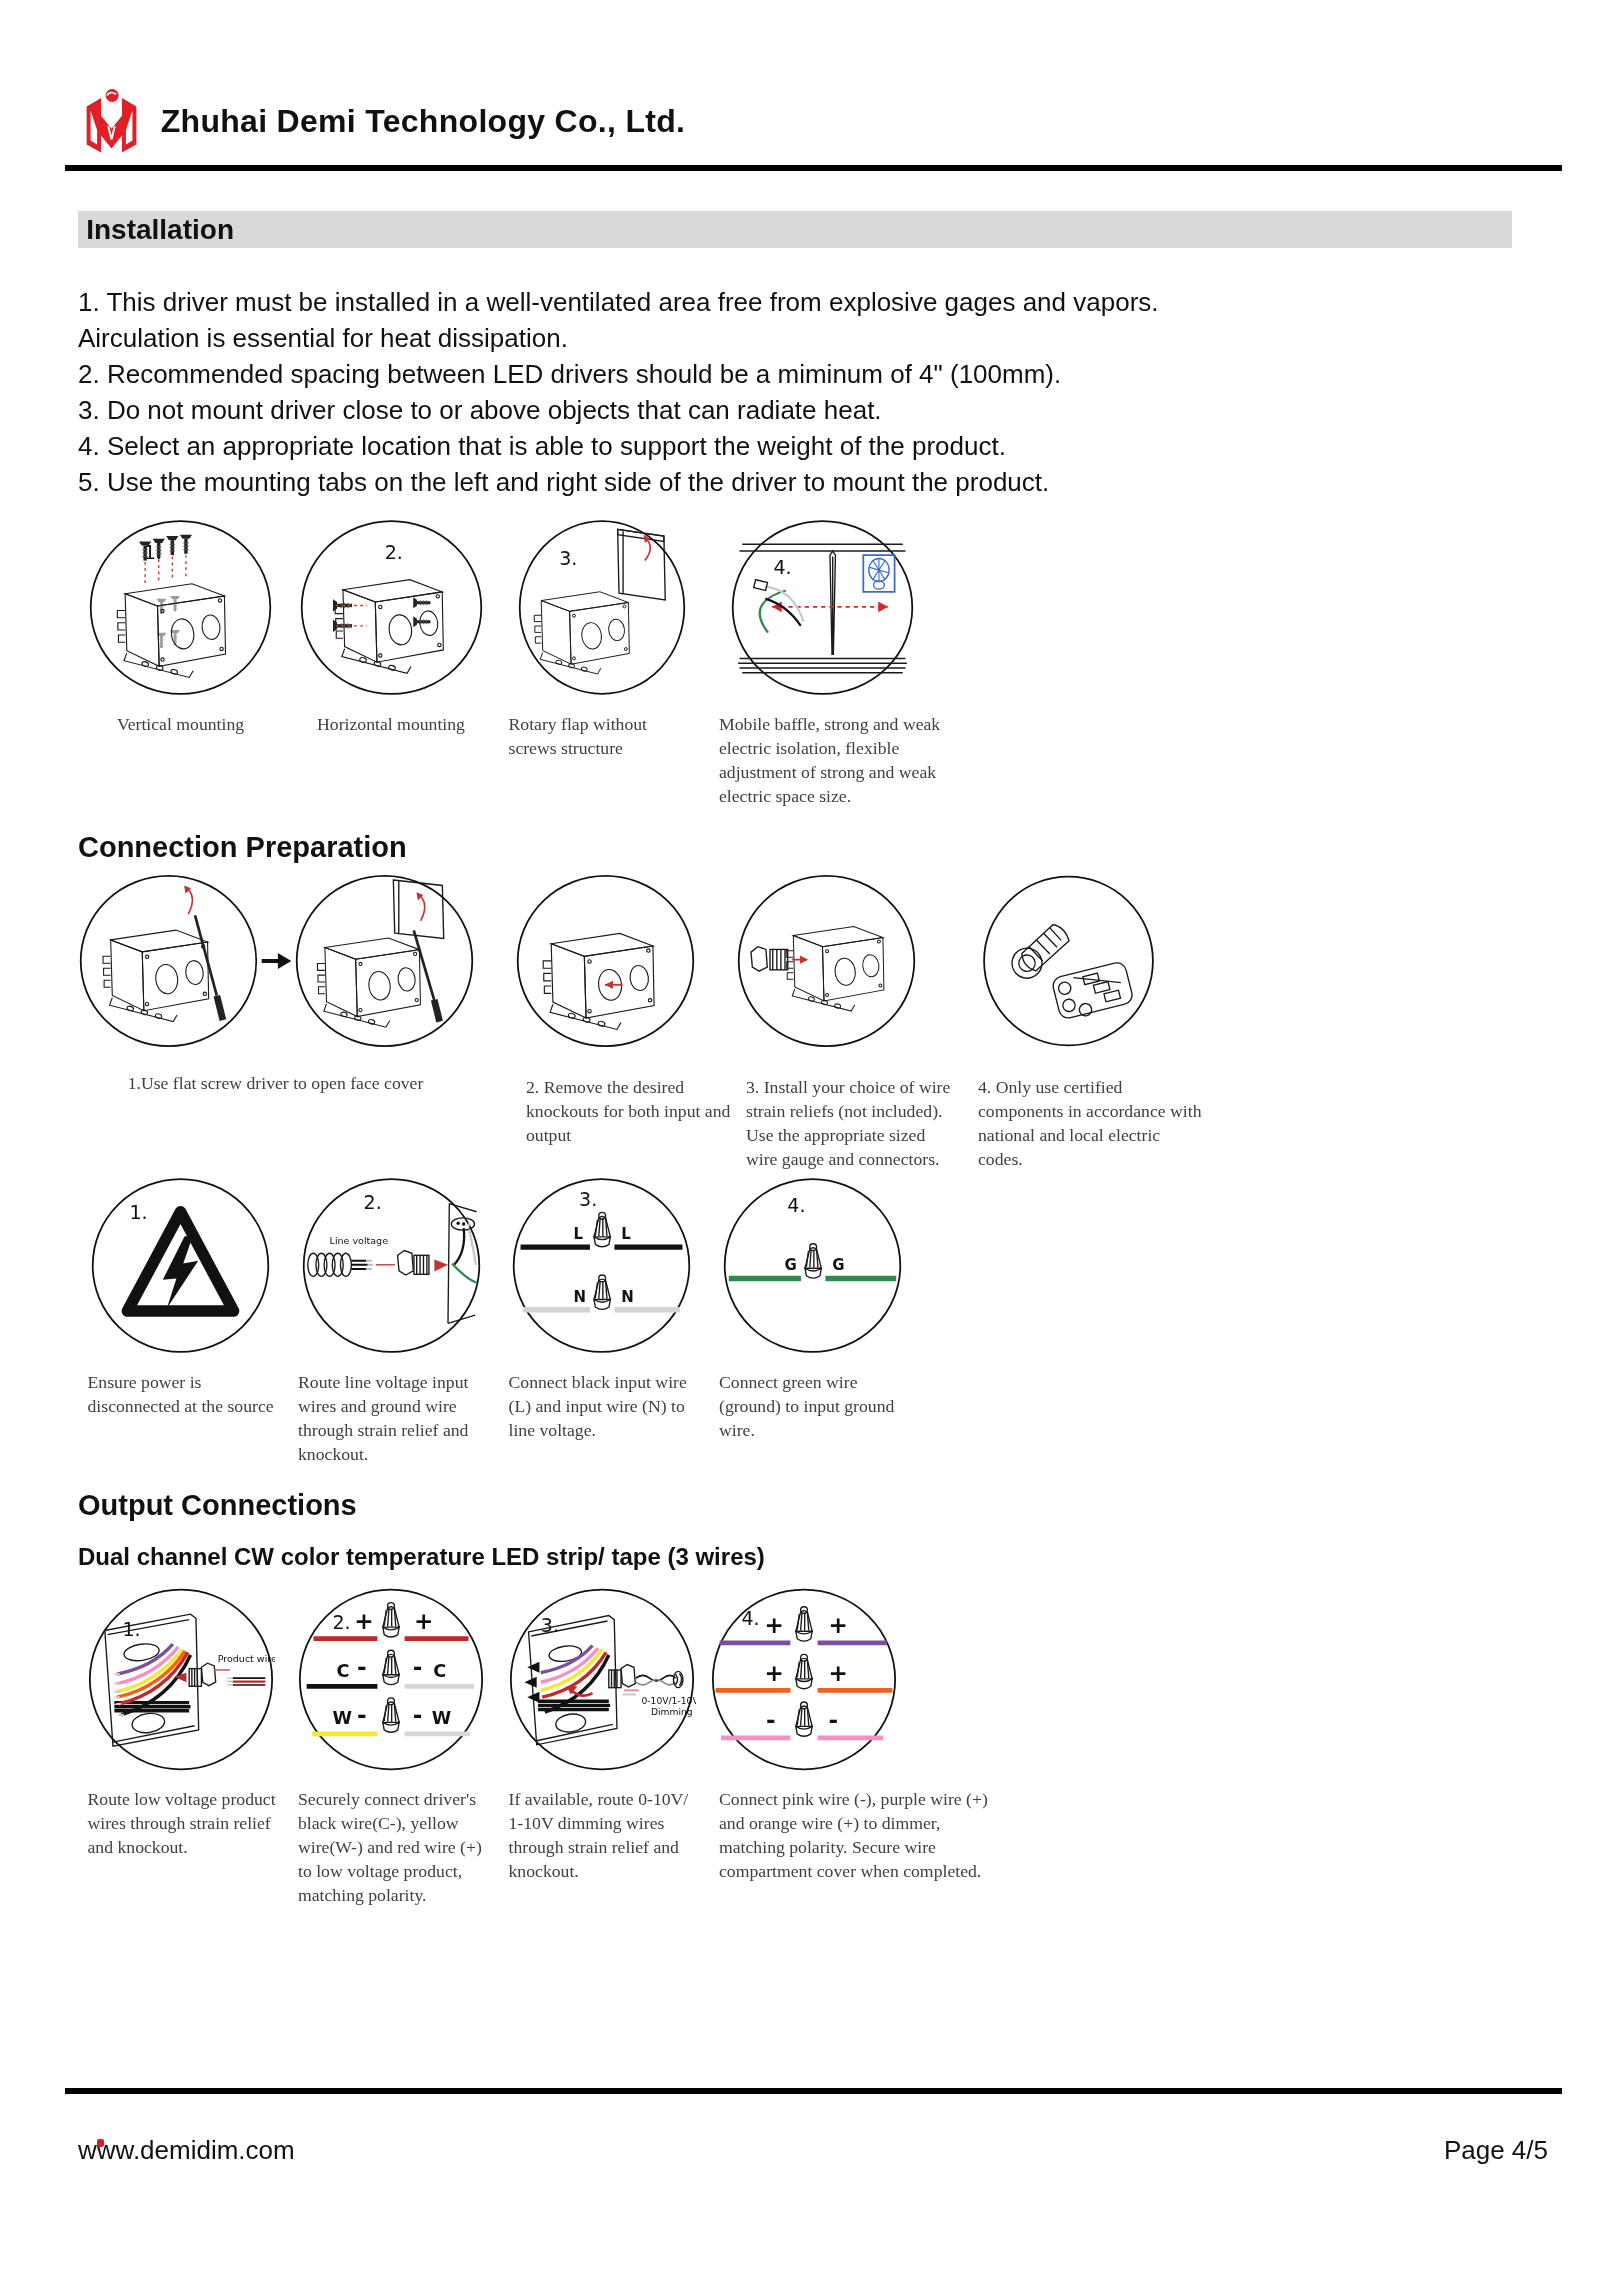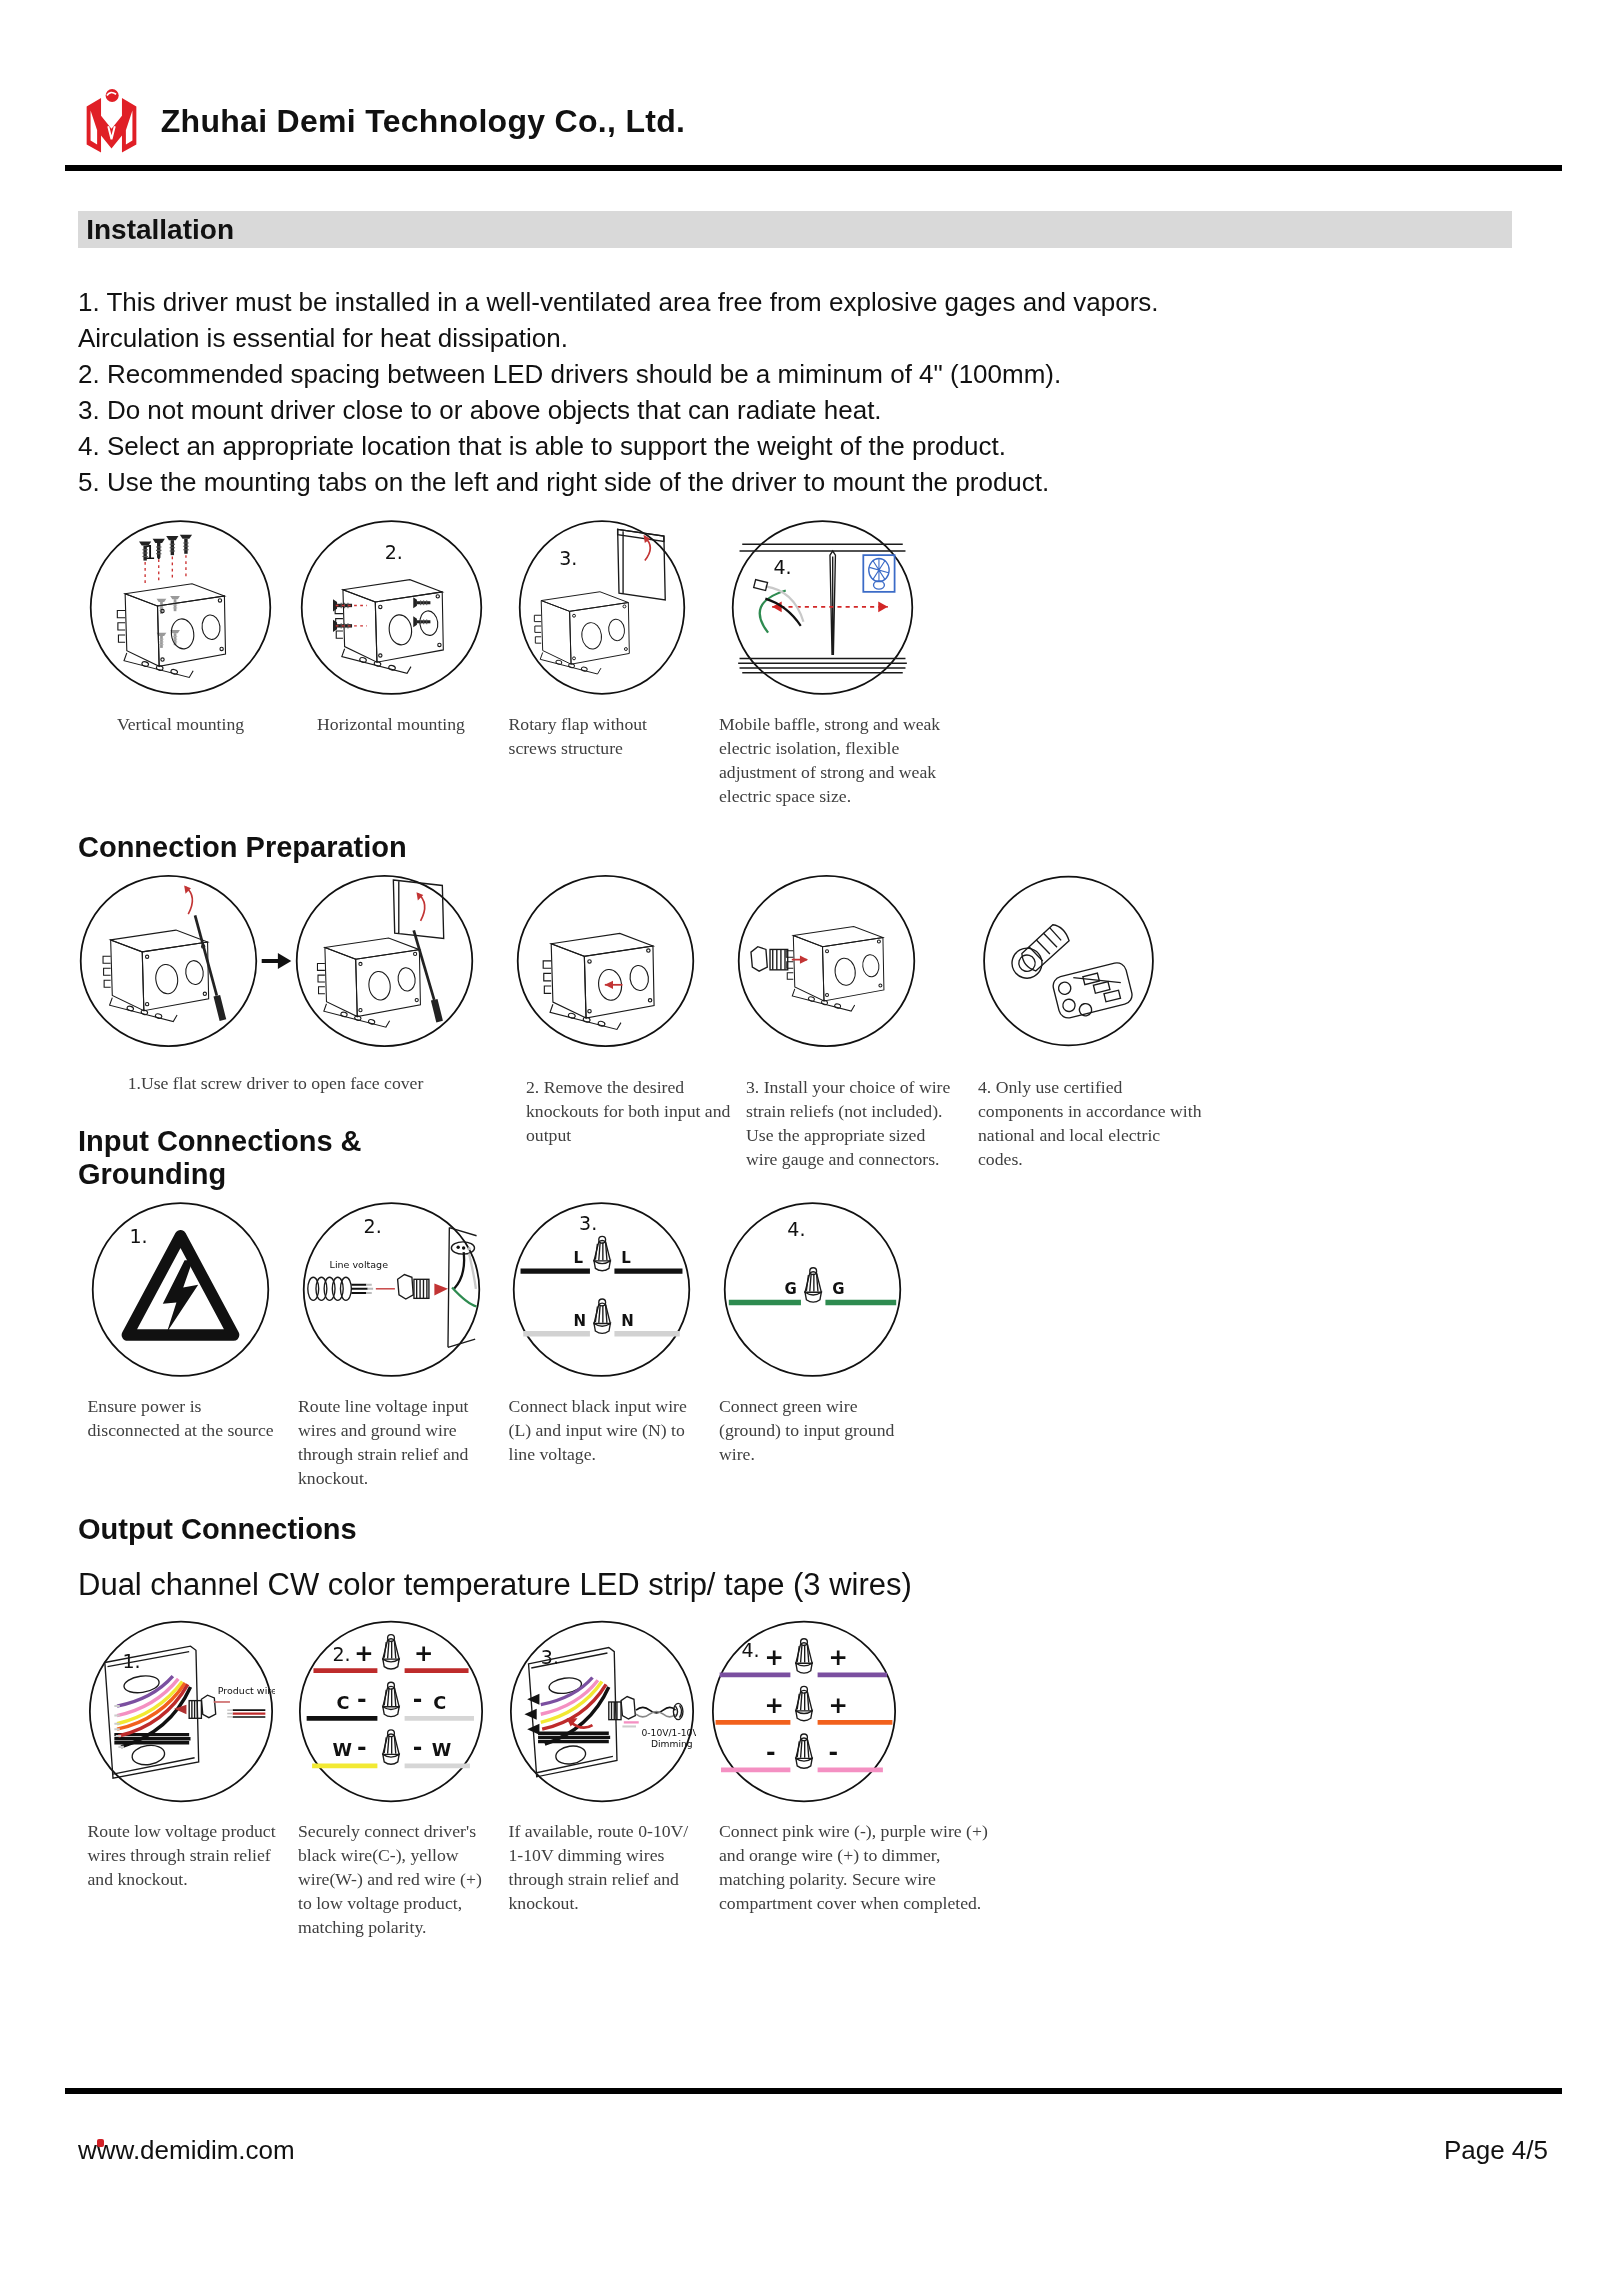--- a/index.html
+++ b/index.html
@@ -32,21 +32,21 @@
 
   .prep-figs{display:flex;align-items:center;margin-top:9.5px;}
   .prep-caps{display:flex;align-items:flex-start;margin-top:13.6px;}
   .prep-c1{width:395px;text-align:center;}
   .prep-c2{width:205px;margin-left:53px;}
   .prep-c3{width:213px;margin-left:15px;}
   .prep-c4{width:225px;margin-left:19px;}
   .prep-caps .cap{margin-top:12px;}
 
   .subheading{font-size:29px;font-weight:bold;margin:23px 0 0 0;}
-  .subtitle{font-size:31px;margin-top:20.5px;}
+  .subtitle{font-size:24px;margin-top:20.5px;font-weight:bold;}
 
   .lineart{stroke:#1a1a1a;fill:none;stroke-width:2;}
   .frame{stroke:#111;fill:none;stroke-width:2.6;}
   .fignum{font-family:"DejaVu Sans",sans-serif;font-size:28px;fill:#111;}
   .wirelabel{font-family:"DejaVu Sans",sans-serif;font-weight:bold;fill:#111;}
 
   
   .footer-line{position:absolute;top:2088px;left:65px;width:1497px;height:5.5px;background:#000;}
   .footer{position:absolute;top:2101px;left:78px;width:1470px;display:flex;justify-content:space-between;
           font-size:26px;margin-top:34px;}
@@ -236,21 +236,20 @@
           <rect class="lineart" x="156" y="148" width="22" height="12"></rect>
           <rect class="lineart" x="168" y="164" width="22" height="12"></rect>
           <rect class="lineart" x="180" y="180" width="22" height="12"></rect>
           <path class="lineart" d="M142,146 L208,170"></path>
         </g>
       </svg>
     </div>
     <div class="prep-caps">
       <div class="prep-c1">
         <div class="cap" style="margin-top:8px">1.Use flat screw driver to open face cover</div>
-        <h2 style="margin-top:30px;text-align:left;">Input Connections &amp; Grounding</h2>
       </div>
       <div class="prep-c2 cap">2. Remove the desired knockouts for both input and output</div>
       <div class="prep-c3 cap">3. Install your choice of wire strain reliefs (not included). Use the appropriate sized wire gauge and connectors.</div>
       <div class="prep-c4 cap">4. Only use certified components in accordance with national and local electric codes.</div>
     </div>
 
     <div class="figrow" style="margin-top:5.5px">
       <div class="figcol">
         <svg width="181" height="179" viewBox="0 0 266 262">
           <ellipse class="frame" cx="133" cy="131" rx="129" ry="127"></ellipse>

